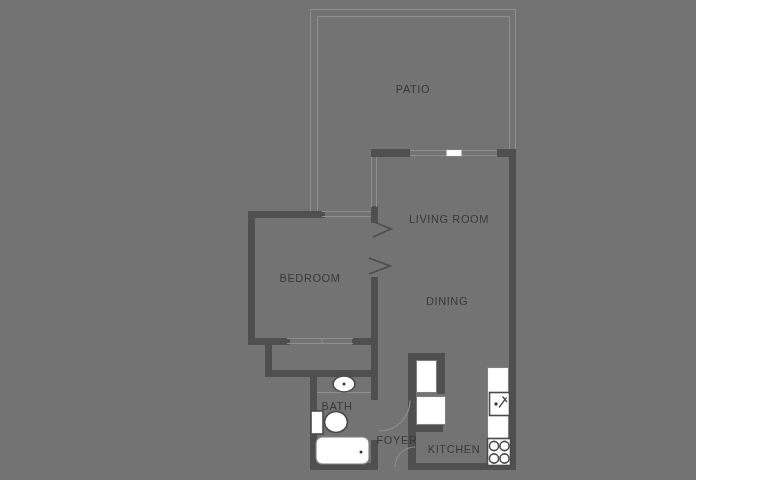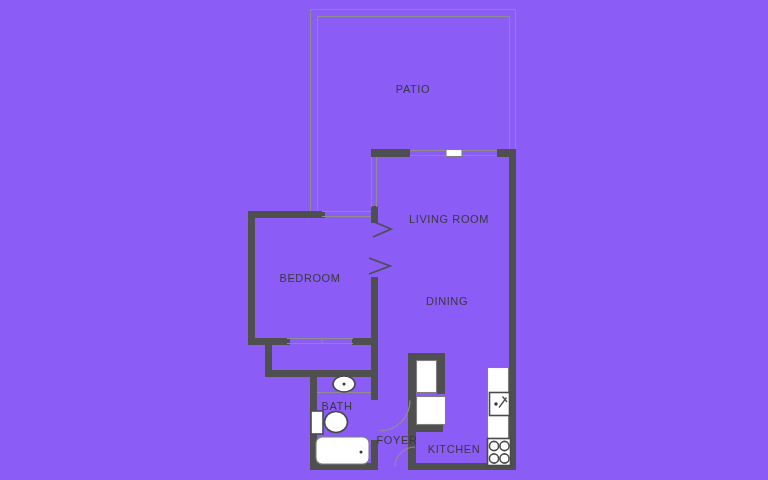--- a/index.html
+++ b/index.html
@@ -1,20 +1,20 @@
 <!DOCTYPE html>
 <html><head>
 <meta charset="utf-8">
 <style>
   html, body { margin: 0; padding: 0; background: #ffffff; }
   .canvas {
     position: relative;
-    width: 768px;
+    width: 696px;
     height: 480px;
-    background: #8b5cf6;
+    background: #737373;
     overflow: hidden;
     font-family: "Liberation Sans", sans-serif;
     text-decoration: underline;
   }
   svg { display: block; }
   .wall   { fill: #4f4f4f; stroke: none; }
   .thin   { fill: none; stroke: #8f8f8f; stroke-width: 1; }
   .fixture{ fill: #ffffff; stroke: #4a4a4a; stroke-width: 1.6; }
   .fixture-light { fill: #ffffff; stroke: #7f7f7f; stroke-width: 1.1; }
   .door   { fill: none; stroke: #8f8f8f; stroke-width: 1.1; }

